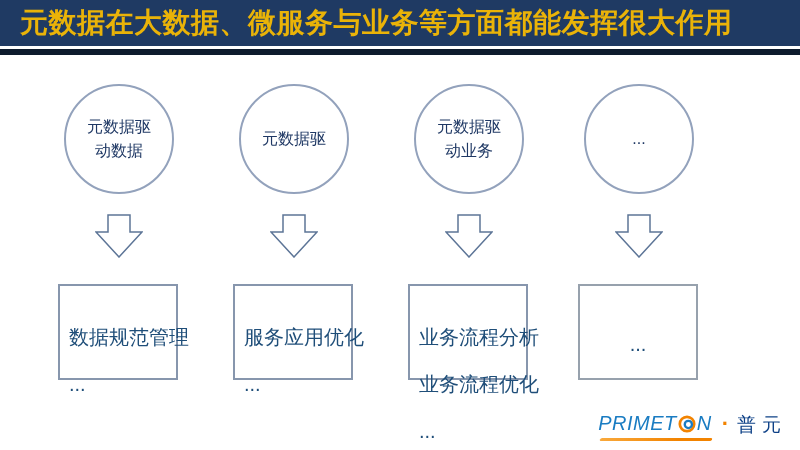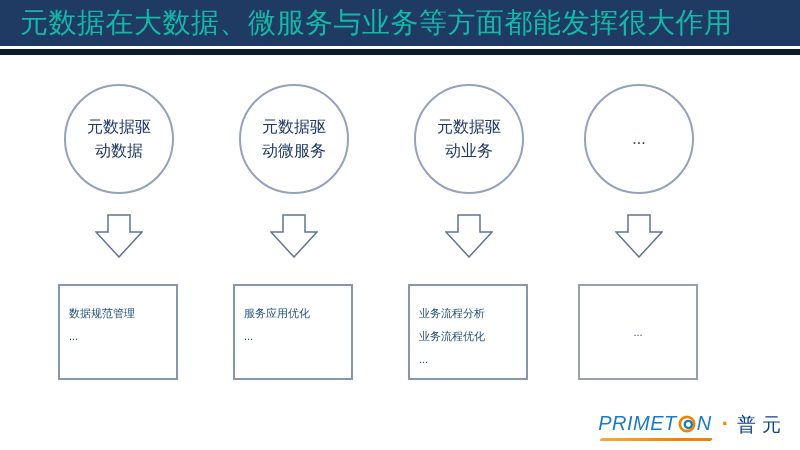--- a/index.html
+++ b/index.html
@@ -7,21 +7,21 @@
     position:relative;width:800px;height:450px;background:#ffffff;overflow:hidden;
     font-family:"Liberation Sans","DejaVu Sans",sans-serif;
   }
   
   .header{
     position:absolute;top:0;left:0;width:800px;height:46px;
     background:var(--header-bg,#1F3A63);
     display:flex;align-items:center;
   }
   .header .title{
-    color:#14b8a6;font-size:28px;font-weight:normal;
+    color:#eab308;font-size:28px;font-weight:bold;
     padding-left:20px;letter-spacing:0.5px;white-space:nowrap;
   }
   .header-underbar{
     position:absolute;top:49px;left:0;width:800px;height:6px;
     background:var(--bar-bg,#0D1B2D);
   }
   
   .col{position:absolute;top:84px;width:122px;}
   .col1{left:58px;} .col2{left:233px;} .col3{left:408px;} .col4{left:578px;}
   .circle{
@@ -35,21 +35,21 @@
   }
   .circle span:empty{display:none;}
   .arrow-wrap{margin-top:20px;display:flex;justify-content:center;height:44px;}
   .box{
     margin-top:26px;width:120px;height:96px;box-sizing:border-box;
     border:2px solid #8796AD;background:#ffffff;
     display:flex;flex-direction:column;justify-content:flex-start;
     padding:16px 0 0 9px;
   }
   .box span{
-    color:#1F4E79;font-size:11px;line-height:23px;white-space:nowrap;text-align:left;
+    color:#1F4E79;font-size:20px;line-height:23px;white-space:nowrap;text-align:left;margin-top:24px;
   }
   .box span:empty{display:none;}
   .box.box-centered{justify-content:center;align-items:center;padding:0;border-color:#97A1AD;}
   .box.box-centered span{text-align:center;}
   
   .logo{
     position:absolute;top:411px;right:13px;height:30px;
     display:flex;align-items:center;
   }
   .brand{
@@ -94,21 +94,20 @@
     </div>
     <div class="box">
       <span>数据规范管理</span>
       <span>...</span>
     </div>
   </div>
 
   <div class="col col2">
     <div class="circle">
       <span>元数据驱</span>
-      <span>动微服务</span>
     </div>
     <div class="arrow-wrap">
       <svg width="48" height="44" viewBox="0 0 48 44">
           <path d="M13 1 L35 1 L35 18 L47 18 L24 43 L1 18 L13 18 Z" fill="#ffffff" stroke="#5D7597" stroke-width="1.5" stroke-linejoin="miter"></path>
         </svg>
     </div>
     <div class="box">
       <span>服务应用优化</span>
       <span>...</span>
     </div>

